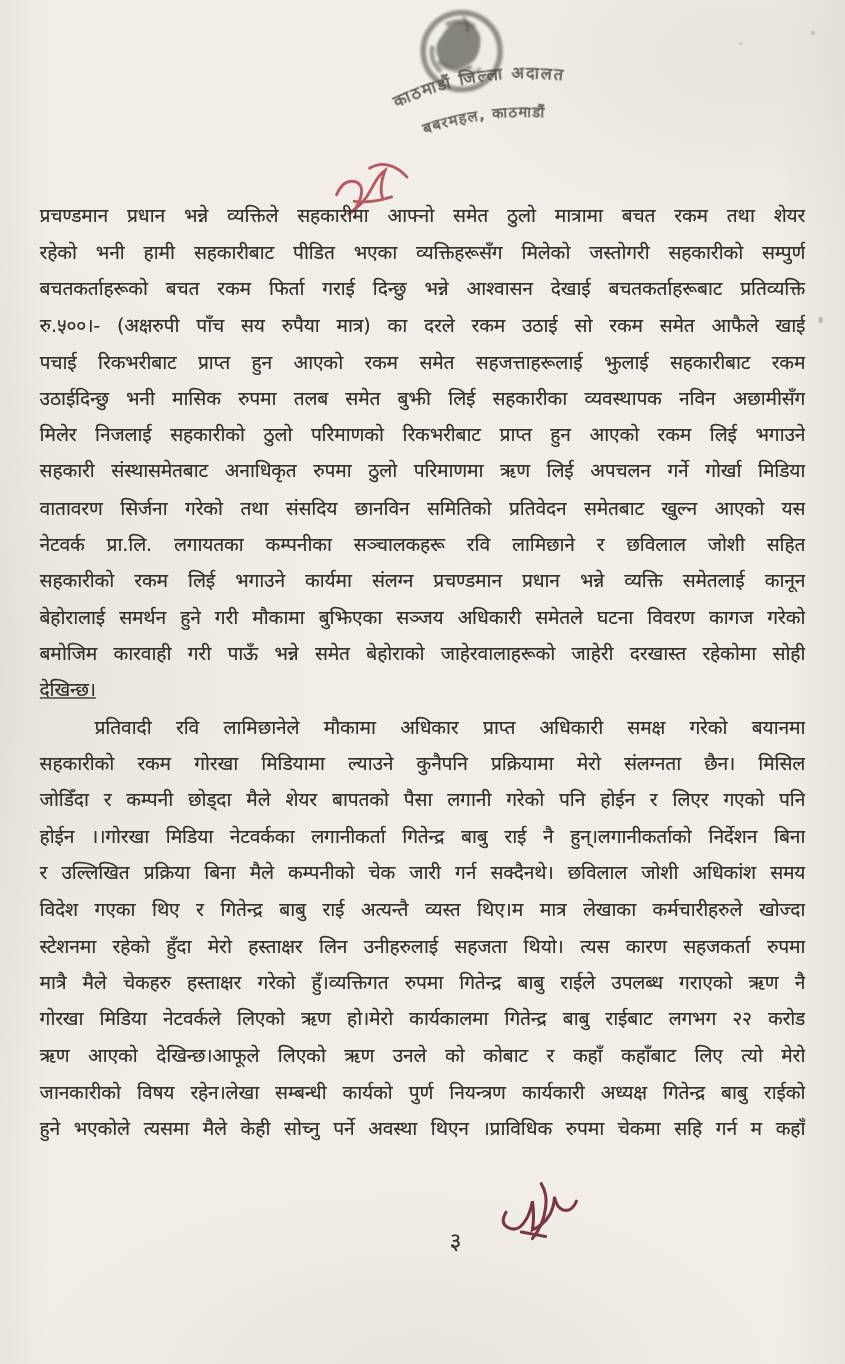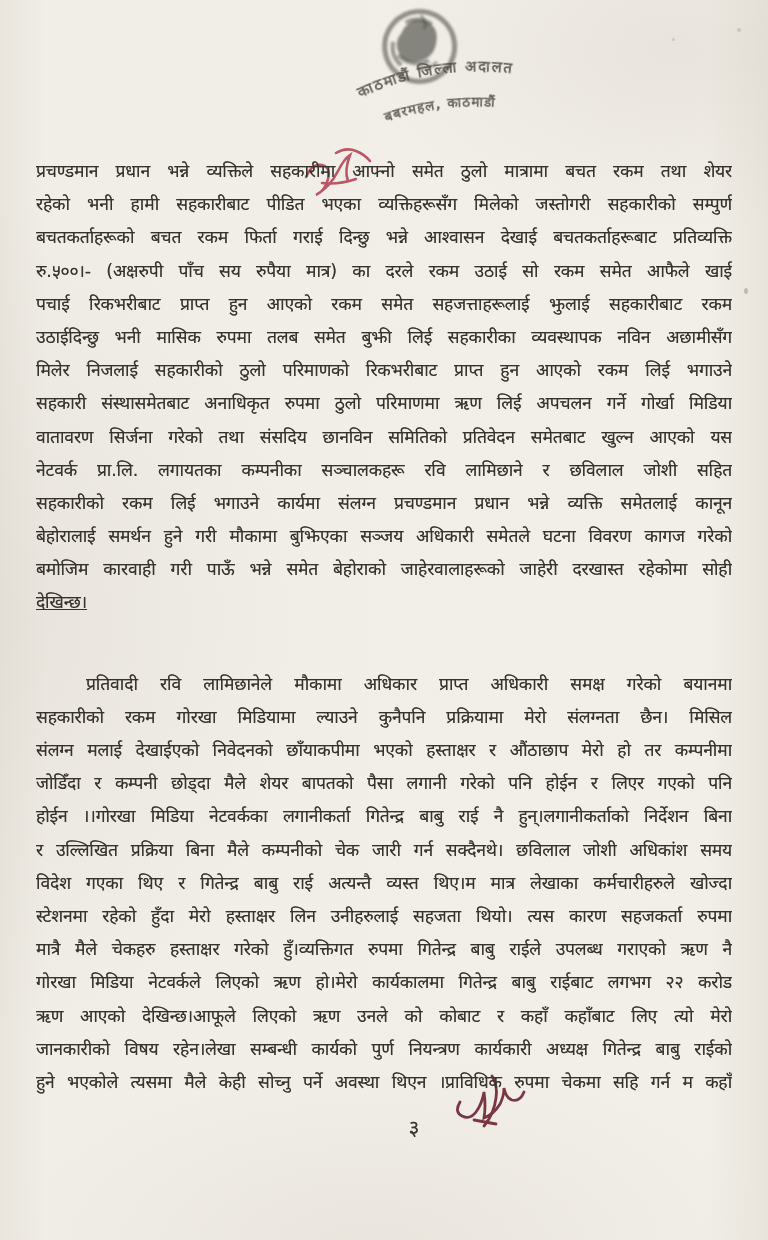--- a/index.html
+++ b/index.html
@@ -8,32 +8,32 @@
     background:
       radial-gradient(ellipse 420px 260px at 88% 4%, rgba(205,196,185,.25), rgba(0,0,0,0) 70%),
       radial-gradient(ellipse 500px 700px at 2% 50%, rgba(210,203,192,.28), rgba(0,0,0,0) 60%),
       radial-gradient(ellipse 600px 300px at 50% 101%, rgba(214,207,196,.30), rgba(0,0,0,0) 65%),
       linear-gradient(90deg, #e9e5dd 0%, #f1eee8 6%, #f2efe9 92%, #e8e4db 100%),
       #efece5;
     font-family:"DejaVu Sans", sans-serif;
     color:#35322b;
   }
   .doc-body{
-    position:absolute; left:36px; top:155px; width:696px;
+    position:absolute; left:36px; top:181px; width:696px;
   }
   .line{
     height:33.2px; line-height:33.2px; font-size:17.5px;
     letter-spacing:-0.2px; word-spacing:1px;
     text-align:justify; text-align-last:justify;
     overflow:hidden; white-space:nowrap;
     color:#36332c;
     text-shadow:0 0 0.6px rgba(54,51,44,.55);
   }
   .line.loose{ text-align-last:left;text-decoration:underline; }
-  .line.indent{ padding-left:50px; width:646px;margin-top:48px; }
+  .line.indent{ padding-left:50px; width:646px; }
   .stamp{ position:absolute; left:330px; top:0px; width:215px; height:145px;
           transform:rotate(-5deg); opacity:.88; }
   .mark-red{ position:absolute; left:296px; top:143px; width:78px; height:62px; }
   .mark-sig{ position:absolute; left:446px; top:1068px; width:100px; height:66px; }
   .page-number{
     position:absolute; left:398px; top:1113px; width:32px;
     font-size:21px; color:#3a362f; text-align:center;
     text-shadow:0 0 0.6px rgba(58,54,47,.5);
   }
   .speck{ position:absolute; border-radius:50%; background:#8b8378; opacity:.45; }
@@ -98,21 +98,20 @@
   <div class="line">मिलेर निजलाई सहकारीको ठुलो परिमाणको रिकभरीबाट प्राप्त हुन आएको रकम लिई भगाउने</div>
   <div class="line">सहकारी संस्थासमेतबाट अनाधिकृत रुपमा ठुलो परिमाणमा ऋण लिई अपचलन गर्ने गोर्खा मिडिया</div>
   <div class="line">वातावरण सिर्जना गरेको तथा संसदिय छानविन समितिको प्रतिवेदन समेतबाट खुल्न आएको यस</div>
   <div class="line">नेटवर्क प्रा.लि. लगायतका कम्पनीका सञ्चालकहरू रवि लामिछाने र छविलाल जोशी सहित</div>
   <div class="line">सहकारीको रकम लिई भगाउने कार्यमा संलग्न प्रचण्डमान प्रधान भन्ने व्यक्ति समेतलाई कानून</div>
   <div class="line">बेहोरालाई समर्थन हुने गरी मौकामा बुझिएका सञ्जय अधिकारी समेतले घटना विवरण कागज गरेको</div>
   <div class="line">बमोजिम कारवाही गरी पाऊँ भन्ने समेत बेहोराको जाहेरवालाहरूको जाहेरी दरखास्त रहेकोमा सोही</div>
   <div class="line loose">देखिन्छ।</div>
   <div class="line indent">प्रतिवादी रवि लामिछानेले मौकामा अधिकार प्राप्त अधिकारी समक्ष गरेको बयानमा</div>
   <div class="line">सहकारीको रकम गोरखा मिडियामा ल्याउने कुनैपनि प्रक्रियामा मेरो संलग्नता छैन। मिसिल</div>
-  <div class="line">संलग्न मलाई देखाईएको निवेदनको छाँयाकपीमा भएको हस्ताक्षर र औंठाछाप मेरो हो तर कम्पनीमा</div>
   <div class="line">जोडिँदा र कम्पनी छोड्दा मैले शेयर बापतको पैसा लगानी गरेको पनि होईन र लिएर गएको पनि</div>
   <div class="line">होईन ।।गोरखा मिडिया नेटवर्कका लगानीकर्ता गितेन्द्र बाबु राई नै हुन्।लगानीकर्ताको निर्देशन बिना</div>
   <div class="line">र उल्लिखित प्रक्रिया बिना मैले कम्पनीको चेक जारी गर्न सक्दैनथे। छविलाल जोशी अधिकांश समय</div>
   <div class="line">विदेश गएका थिए र गितेन्द्र बाबु राई अत्यन्तै व्यस्त थिए।म मात्र लेखाका कर्मचारीहरुले खोज्दा</div>
   <div class="line">स्टेशनमा रहेको हुँदा मेरो हस्ताक्षर लिन उनीहरुलाई सहजता थियो। त्यस कारण सहजकर्ता रुपमा</div>
   <div class="line">मात्रै मैले चेकहरु हस्ताक्षर गरेको हुँ।व्यक्तिगत रुपमा गितेन्द्र बाबु राईले उपलब्ध गराएको ऋण नै</div>
   <div class="line">गोरखा मिडिया नेटवर्कले लिएको ऋण हो।मेरो कार्यकालमा गितेन्द्र बाबु राईबाट लगभग २२ करोड</div>
   <div class="line">ऋण आएको देखिन्छ।आफूले लिएको ऋण उनले को कोबाट र कहाँ कहाँबाट लिए त्यो मेरो</div>
   <div class="line">जानकारीको विषय रहेन।लेखा सम्बन्धी कार्यको पुर्ण नियन्त्रण कार्यकारी अध्यक्ष गितेन्द्र बाबु राईको</div>
   <div class="line">हुने भएकोले त्यसमा मैले केही सोच्नु पर्ने अवस्था थिएन ।प्राविधिक रुपमा चेकमा सहि गर्न म कहाँ</div>

